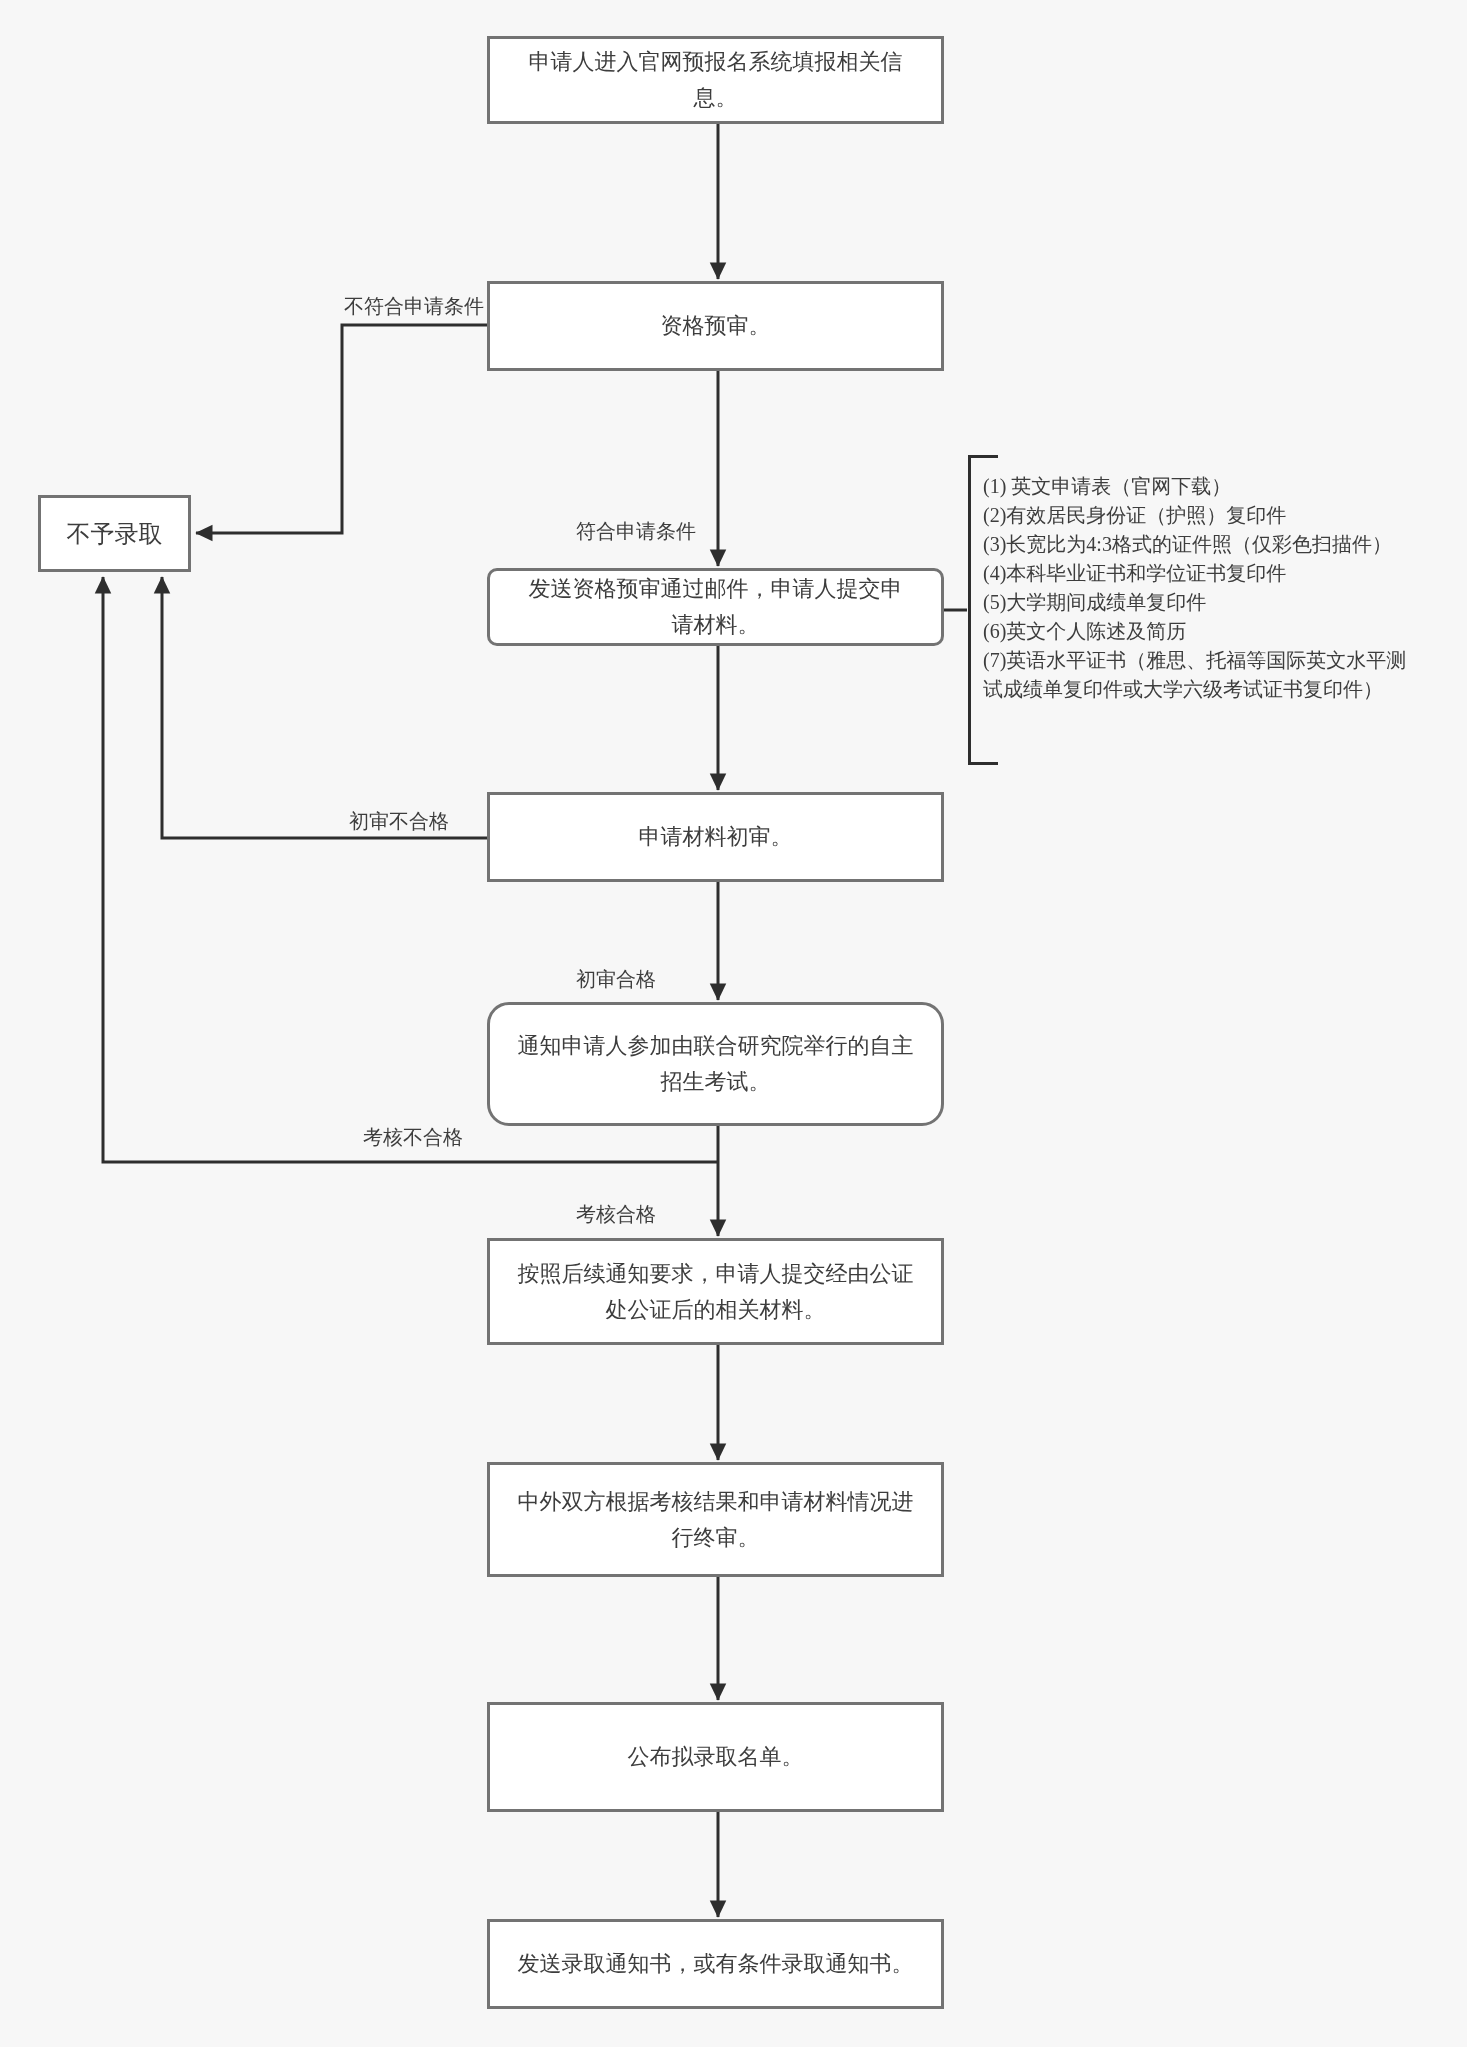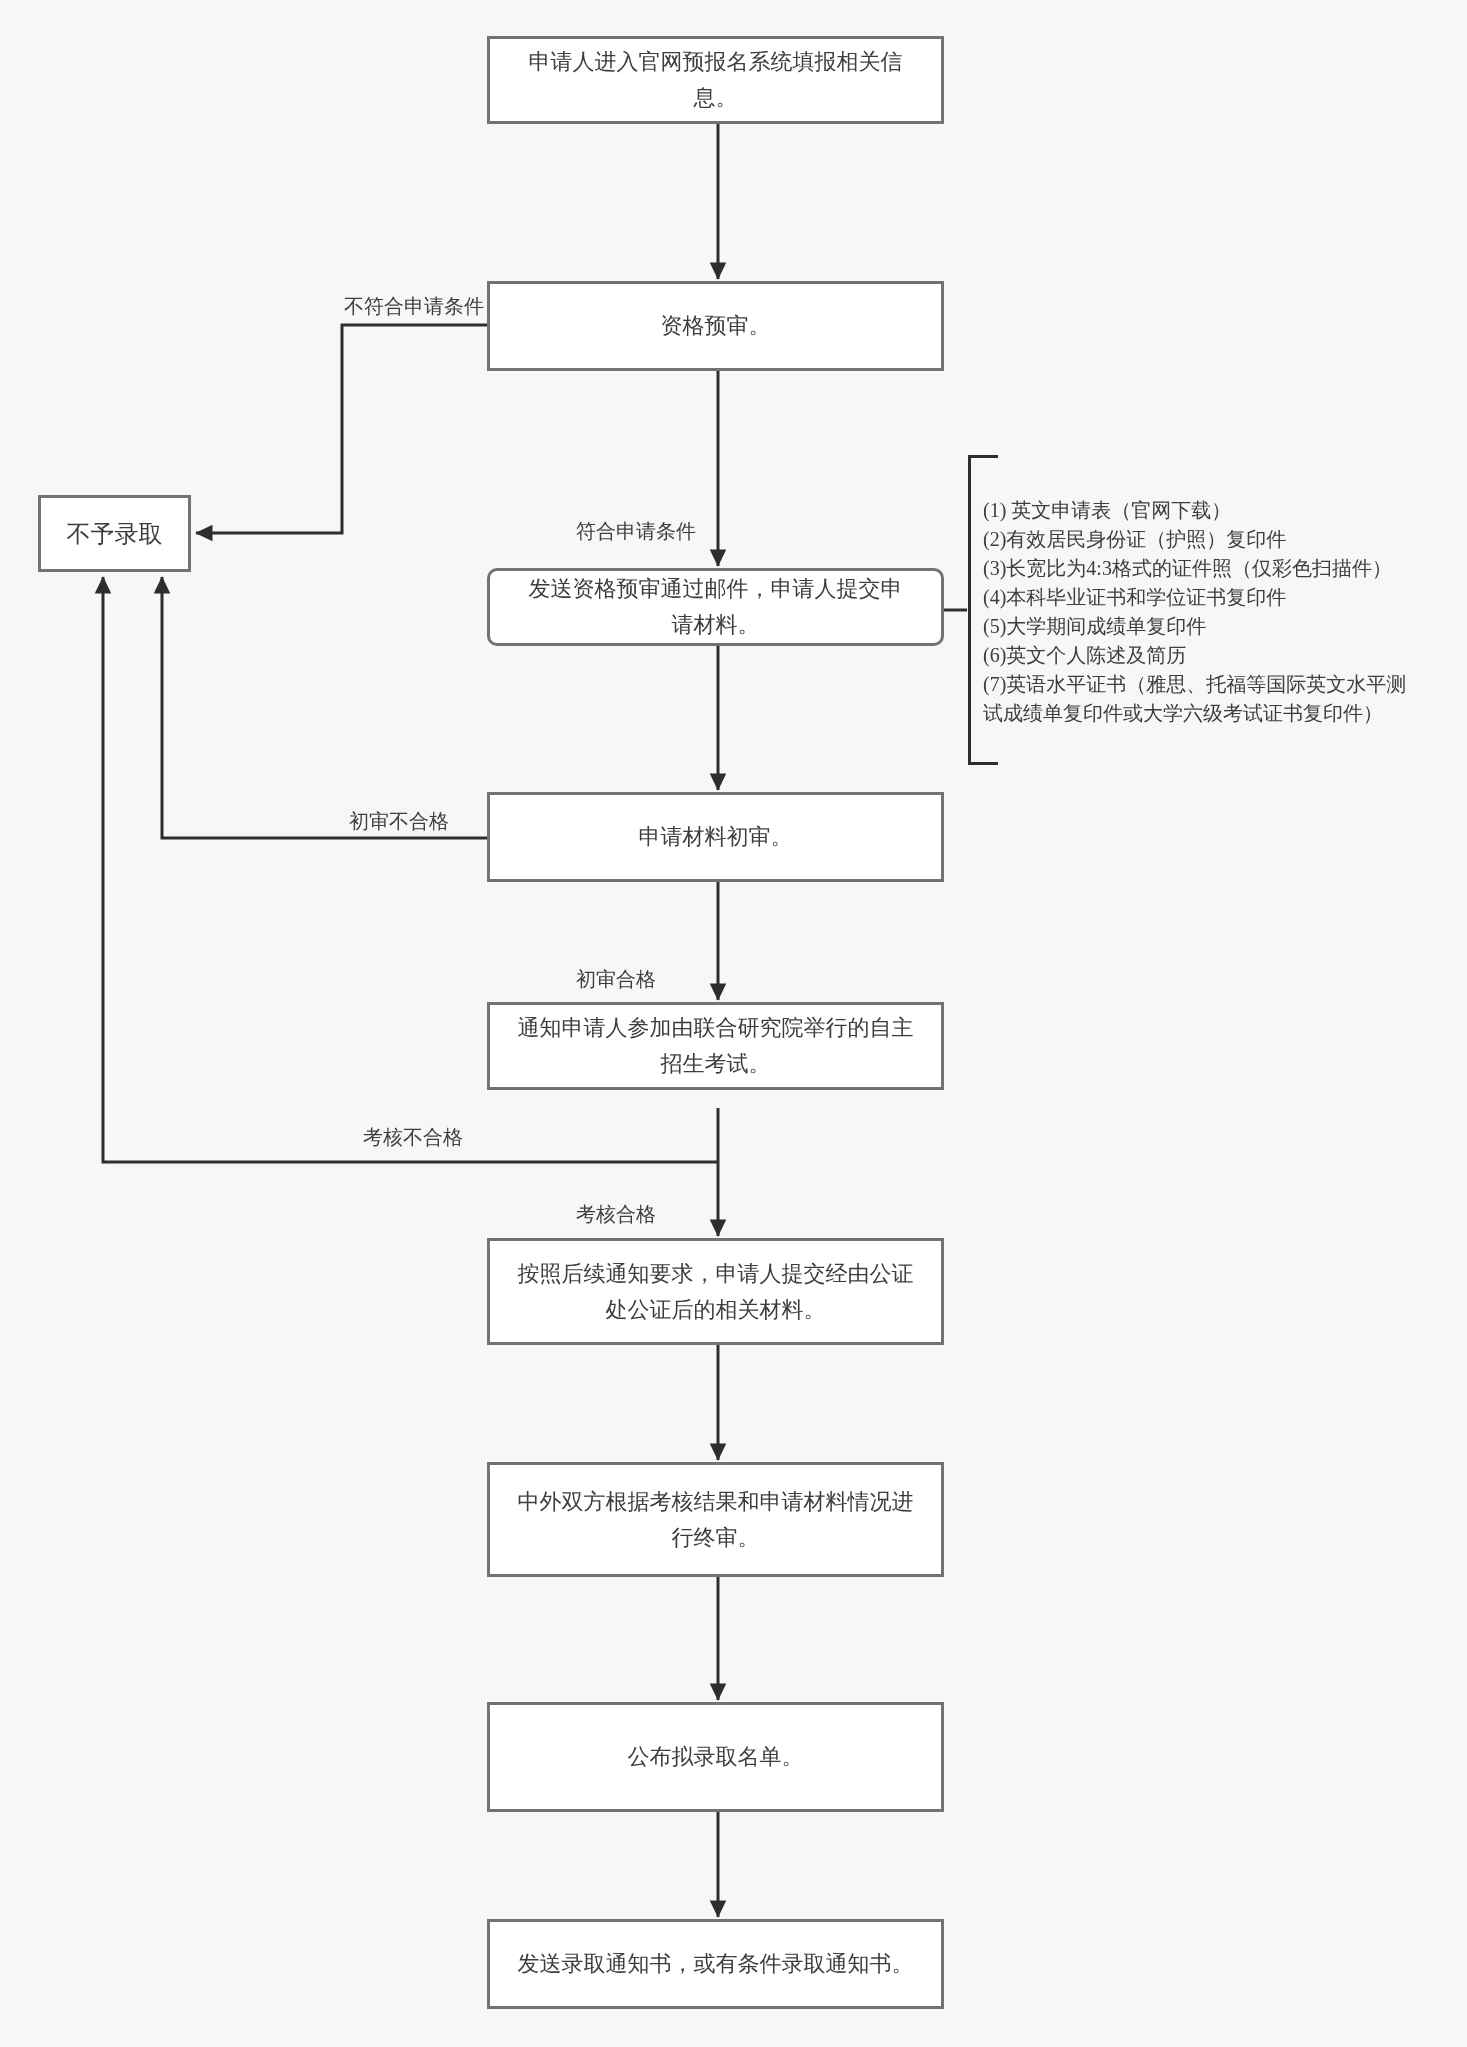--- a/index.html
+++ b/index.html
@@ -12,37 +12,37 @@
     position:absolute;background:#ffffff;border:3px solid #737373;
     display:flex;align-items:center;justify-content:center;text-align:center;
     color:#3d3d3d;font-size:22px;line-height:36px;box-sizing:border-box;
     padding:6px 20px;
   }
   .n{left:487px;width:457px;}
   .n1{top:36px;height:88px;}
   .n2{top:281px;height:90px;}
   .n3{top:568px;height:78px;padding:4px 28px;border-radius:10px;}
   .n4{top:792px;height:90px;}
-  .n5{top:1002px;height:88px;}
+  .n5{top:1002px;height:124px;border-radius:22px;}
   .n6{top:1238px;height:107px;}
   .n7{top:1462px;height:115px;}
   .n8{top:1702px;height:110px;}
   .n9{top:1919px;height:90px;}
   .reject{left:38px;top:495px;width:153px;height:77px;font-size:24px;}
   .edge-label{
     position:absolute;color:#3d3d3d;font-size:20px;white-space:nowrap;
   }
   .lbl-not-qualified{left:344px;top:293px;}
   .lbl-qualified{left:576px;top:518px;}
   .lbl-initial-fail{left:349px;top:808px;text-align:center;}
   .lbl-initial-pass{left:576px;top:966px;}
   .lbl-exam-fail{left:363px;top:1124px;}
   .lbl-exam-pass{left:576px;top:1201px;}
   .materials{
-    position:absolute;left:983px;top:496px;width:440px;
+    position:absolute;left:983px;top:472px;width:440px;
     color:#3d3d3d;font-size:20px;line-height:29px;
   }
   .mat-item{margin:0;}
 </style>
 </head>
 <body>
 
 <div class="canvas">
 
   <svg class="connectors" viewBox="0 0 1467 2047" xmlns="http://www.w3.org/2000/svg">

